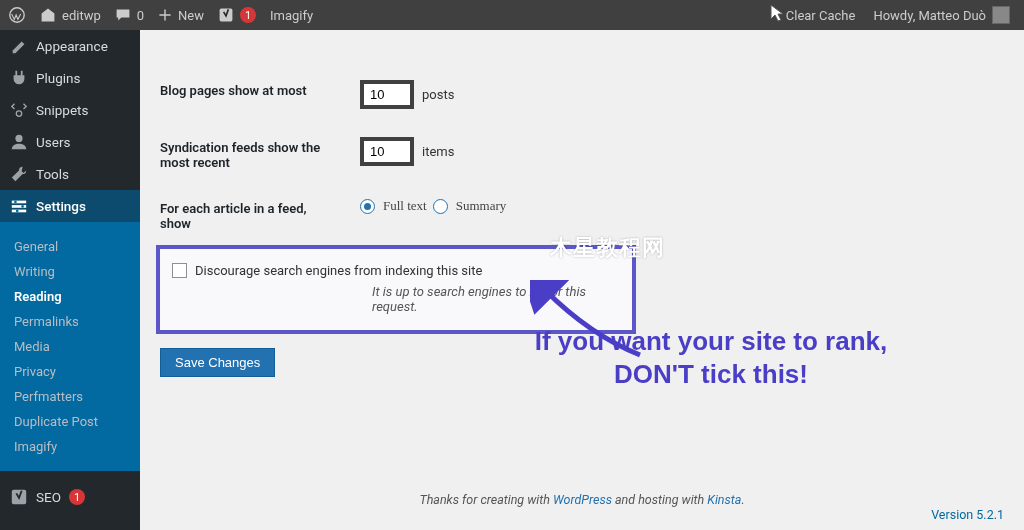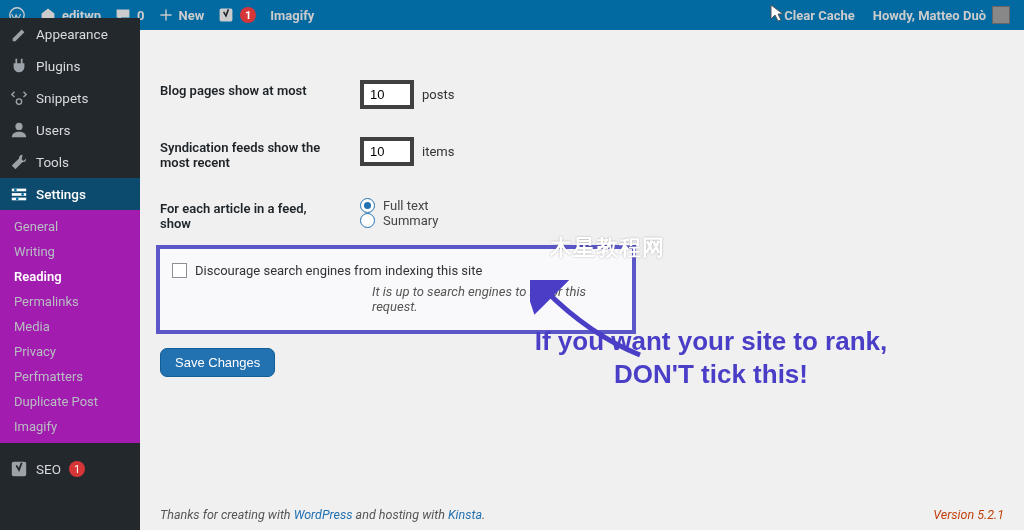--- a/index.html
+++ b/index.html
@@ -10,70 +10,69 @@
     background: #f0f0f1;
     width: 1024px;
     height: 530px;
     overflow: hidden;
     position: relative;
   }
 
   
   .adminbar {
     height: 30px;
-    background: #0369a1;
+    background: #404040;
     color: #ccc;
     display: flex;
     align-items: center;
     padding: 0 8px;
     font-size: 13px;
-    font-weight: bold;
   }
   .adminbar-left { display: flex; align-items: center; gap: 14px; }
   .adminbar-right { margin-left: auto; display:flex; align-items:center; gap:18px; padding-right:6px;}
   .adminbar-item { color:#ccc; display:flex; align-items:center; gap:6px; cursor:pointer;}
   .adminbar-item svg { fill:#ccc; }
   .badge-red { background:#d63638; color:#fff; border-radius:9px; min-width:16px; height:16px; display:inline-flex; align-items:center; justify-content:center; font-size:11px; padding:0 4px;}
   .avatar { width:18px; height:18px; background:#888; border:1px solid #666;}
 
   
   .sidebar {
-    position:absolute; top:18px; left:0; width:140px; bottom:0;
+    position:absolute; top:30px; left:0; width:140px; bottom:0;
     background:#23282d; color:#ccc;
     display:flex; flex-direction:column;
   }
   .menu-item {
     display:flex; align-items:center; gap:8px;
     padding:7px 10px; color:#d8dbde; cursor:pointer;
     font-size:13.5px;
   }
   .menu-item.active {
     background:#0c4a6e; color:#fff; font-weight:500;
   }
   .menu-item svg { width:18px; height:18px; fill:#9ba2a8; }
   .menu-item.active svg { fill:#fff; }
-  .submenu { background:#a21caf; padding:4px 0;}
+  .submenu { background:#0369a1; padding:12px 0;}
   .sub-item { padding:5px 12px 5px 14px; color:#b8bdc2; font-size:13px; cursor:pointer;}
   .sub-item.current { color:#fff; font-weight:600;}
   .sidebar-sep { height:10px; }
 
   
   .main {
     position:absolute; top:30px; left:140px; right:0; bottom:0;
     background:#f0f0f1;
     padding:0 20px;
   }
   .form-row { display:flex; align-items:flex-start; padding:14px 0;}
   .form-label { width:200px; font-weight:600; color:#1d2327; padding-top:3px;}
   .form-field { display:flex; align-items:center; gap:8px; color:#333;}
   .text-input {
     width:54px; padding:3px 6px; border:4px solid #404040; background:#fff;
     font-size:13px;
   }
-  .radio-group { display:flex; flex-direction:column; gap:0;}
+  .radio-group { display:flex; flex-direction:row; gap:6px;font-family:Liberation Serif, serif;}
   .radio-line { display:flex; align-items:center; gap:8px;}
   .radio {
     width:15px; height:15px; border:1.5px solid #2271b1; border-radius:50%;
     display:inline-flex; align-items:center; justify-content:center; background:#fff;
   }
   .radio.checked::after{content:""; width:7px; height:7px; background:#2271b1; border-radius:50%;}
   .checkbox{
     width:15px; height:15px; border:1px solid #8c8f94; background:#fff; display:inline-block;
   }
 
@@ -82,42 +81,42 @@
     background:#f9f9fb;
     padding:14px 14px 16px 12px;
     margin-left:-4px;
     width:480px;
   }
   .highlight-box .form-row{padding:0 0 10px 0;}
   .desc-note{font-style:italic; color:#555; margin-left:200px; margin-top:-4px;}
 
   .save-btn{
     background:#2271b1; color:#fff; border:1px solid #135e96;
-    padding:6px 14px; border-radius:7px; font-size:13px; cursor:pointer;
+    padding:6px 14px; border-radius:0; font-size:13px; cursor:pointer;
     margin-top:14px;
   }
 
   .annotation {
     position:absolute; right:128px; top:325px; width:370px; text-align:center;
     color:#4a3ec7; font-weight:800; font-size:26px; line-height:1.25;
     font-family: Arial, sans-serif;
   }
 
   .watermark {
     position:absolute; top:233px; left:550px; color:#fff; font-weight:700;
     font-size:22px; text-shadow:0 0 2px rgba(0,0,0,.3); letter-spacing:1px;
     pointer-events:none;
   }
 
   .footer-row{
     position:absolute; bottom:8px; left:20px; right:20px;
-    display:flex; align-items:center; font-size:12.5px; color:#555;
+    display:flex; align-items:center; font-size:12.5px; color:#555;flex-direction:column;
   }
   .footer-row a{color:#2271b1; text-decoration:none;}
-  .footer-version{margin-left:auto; font-style:italic; color:#c2410c;text-align:right;}
+  .footer-version{margin-left:auto; color:#0369a1;text-align:right;}
 
   
   .arrow-svg{position:absolute; top:280px; left:530px; pointer-events:none;}
 
   .cursor-img{position:absolute; top:4px; left:770px; pointer-events:none;}
 </style>
 </head>
 <body>
 
 <div class="adminbar">

